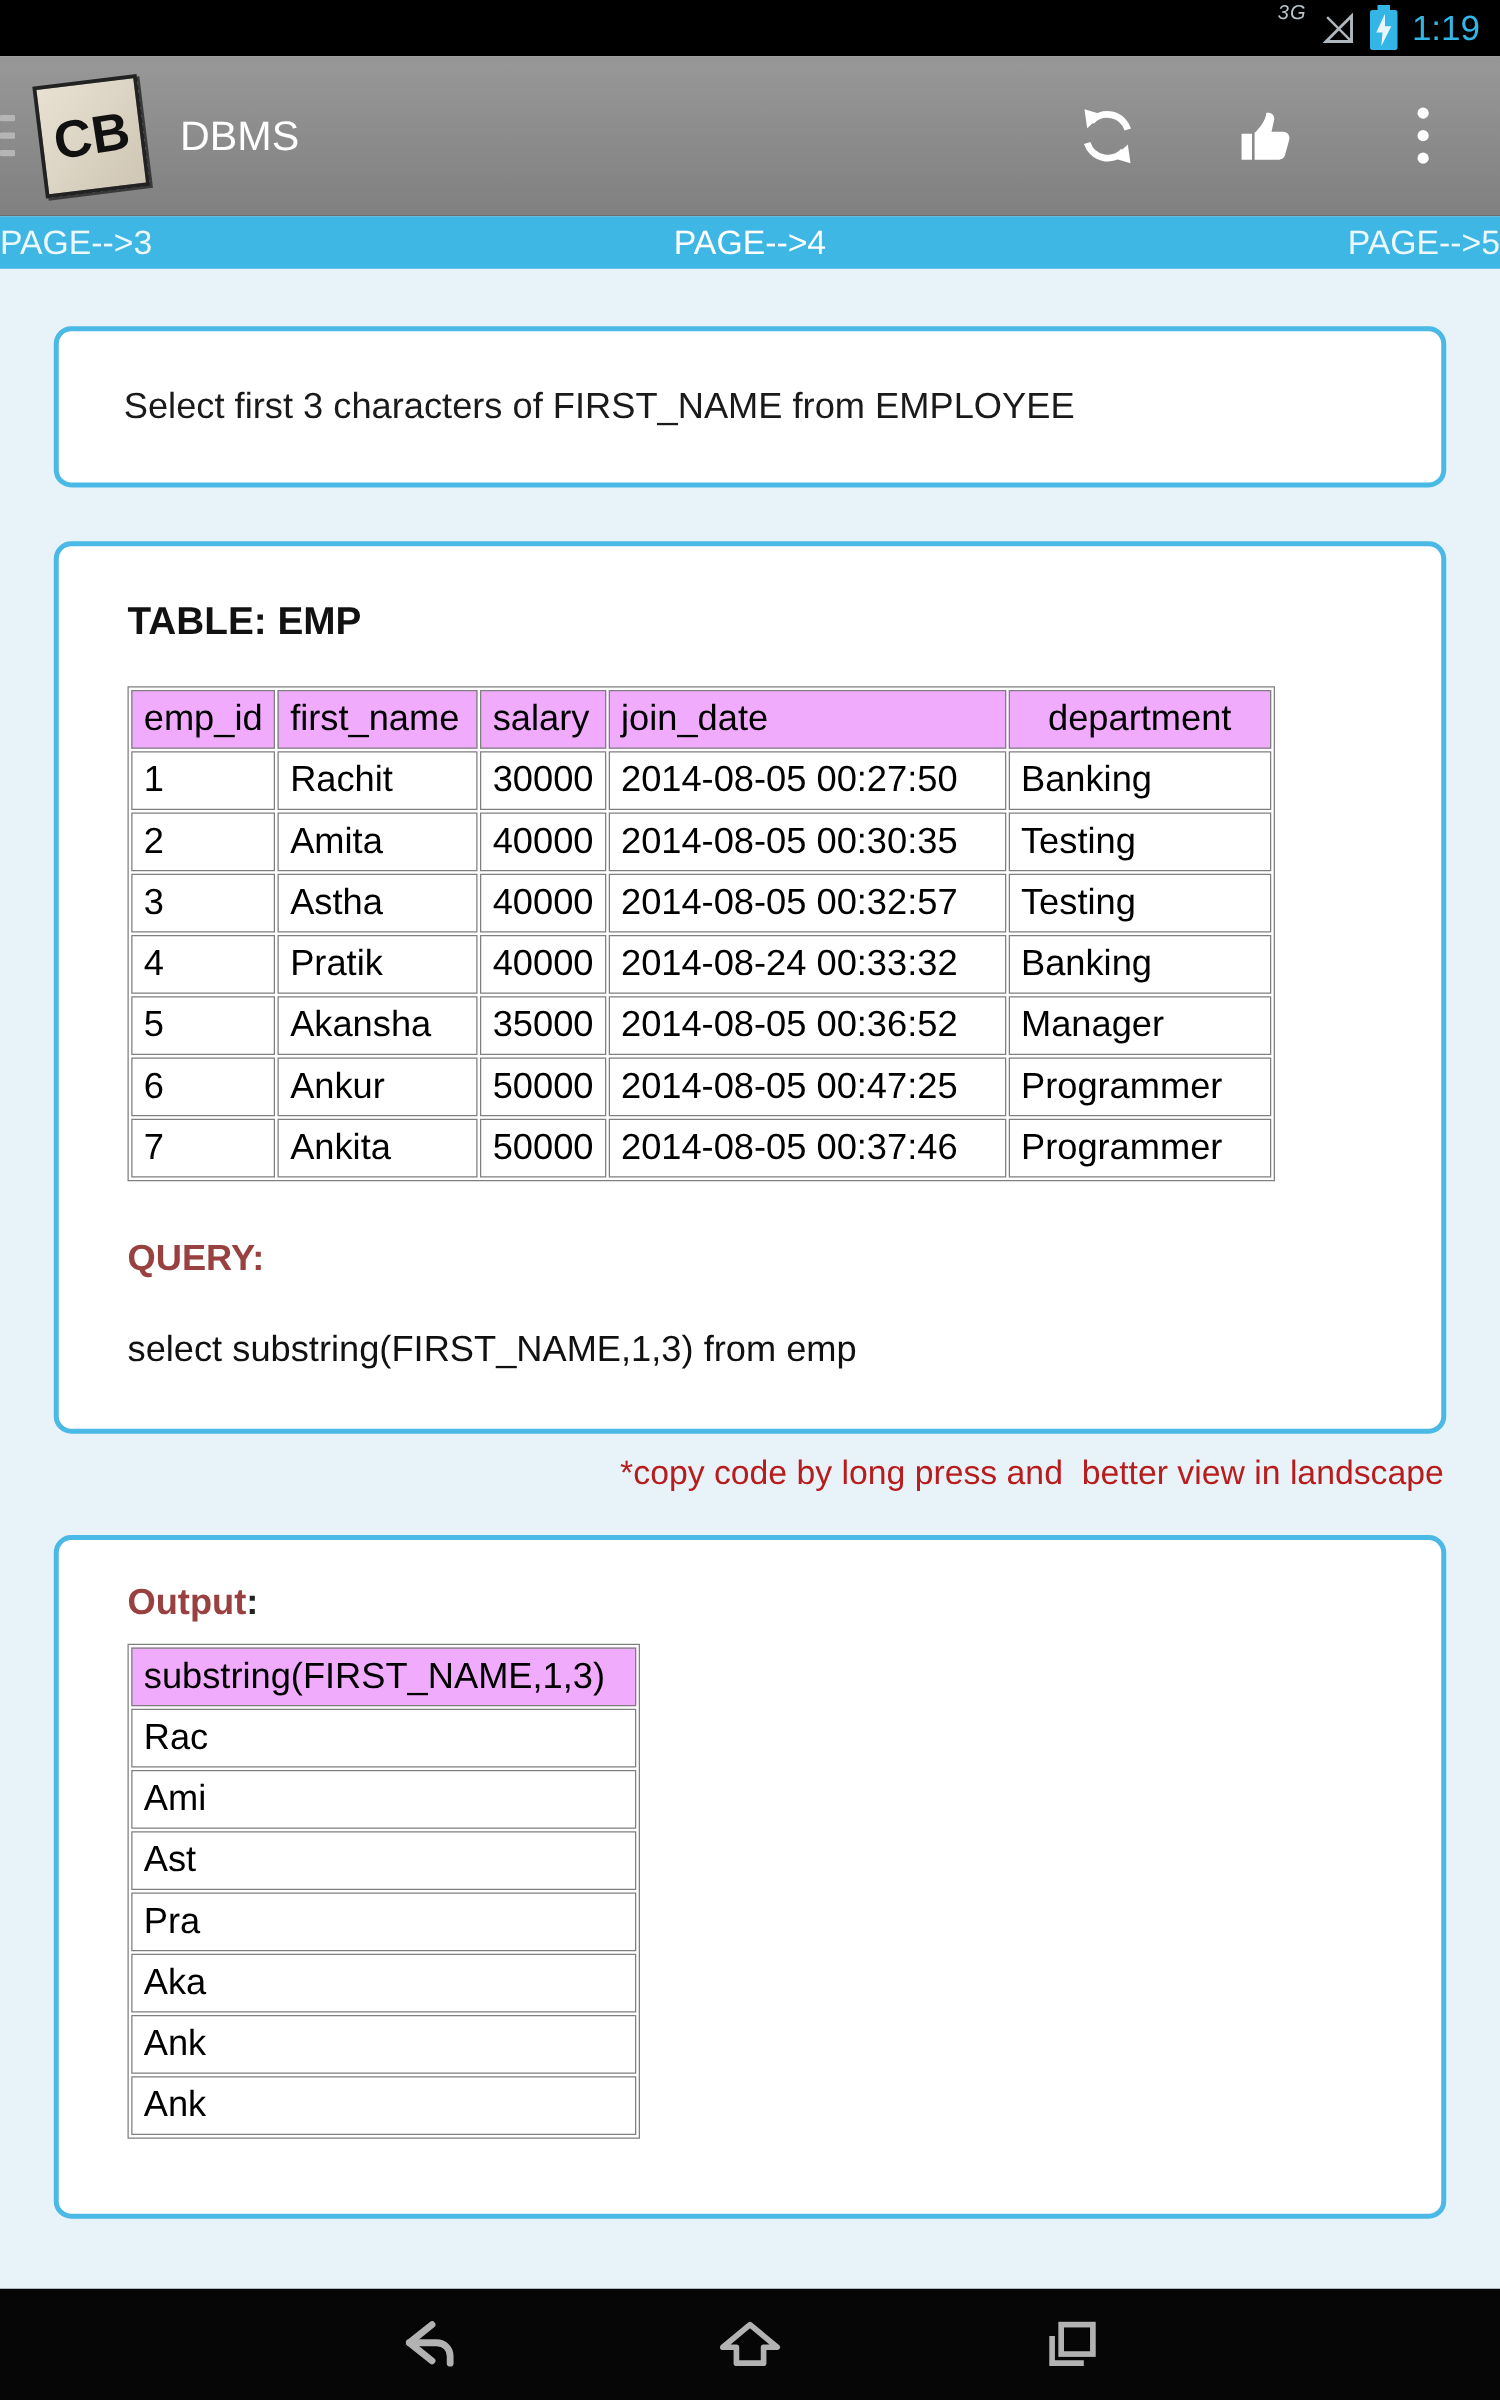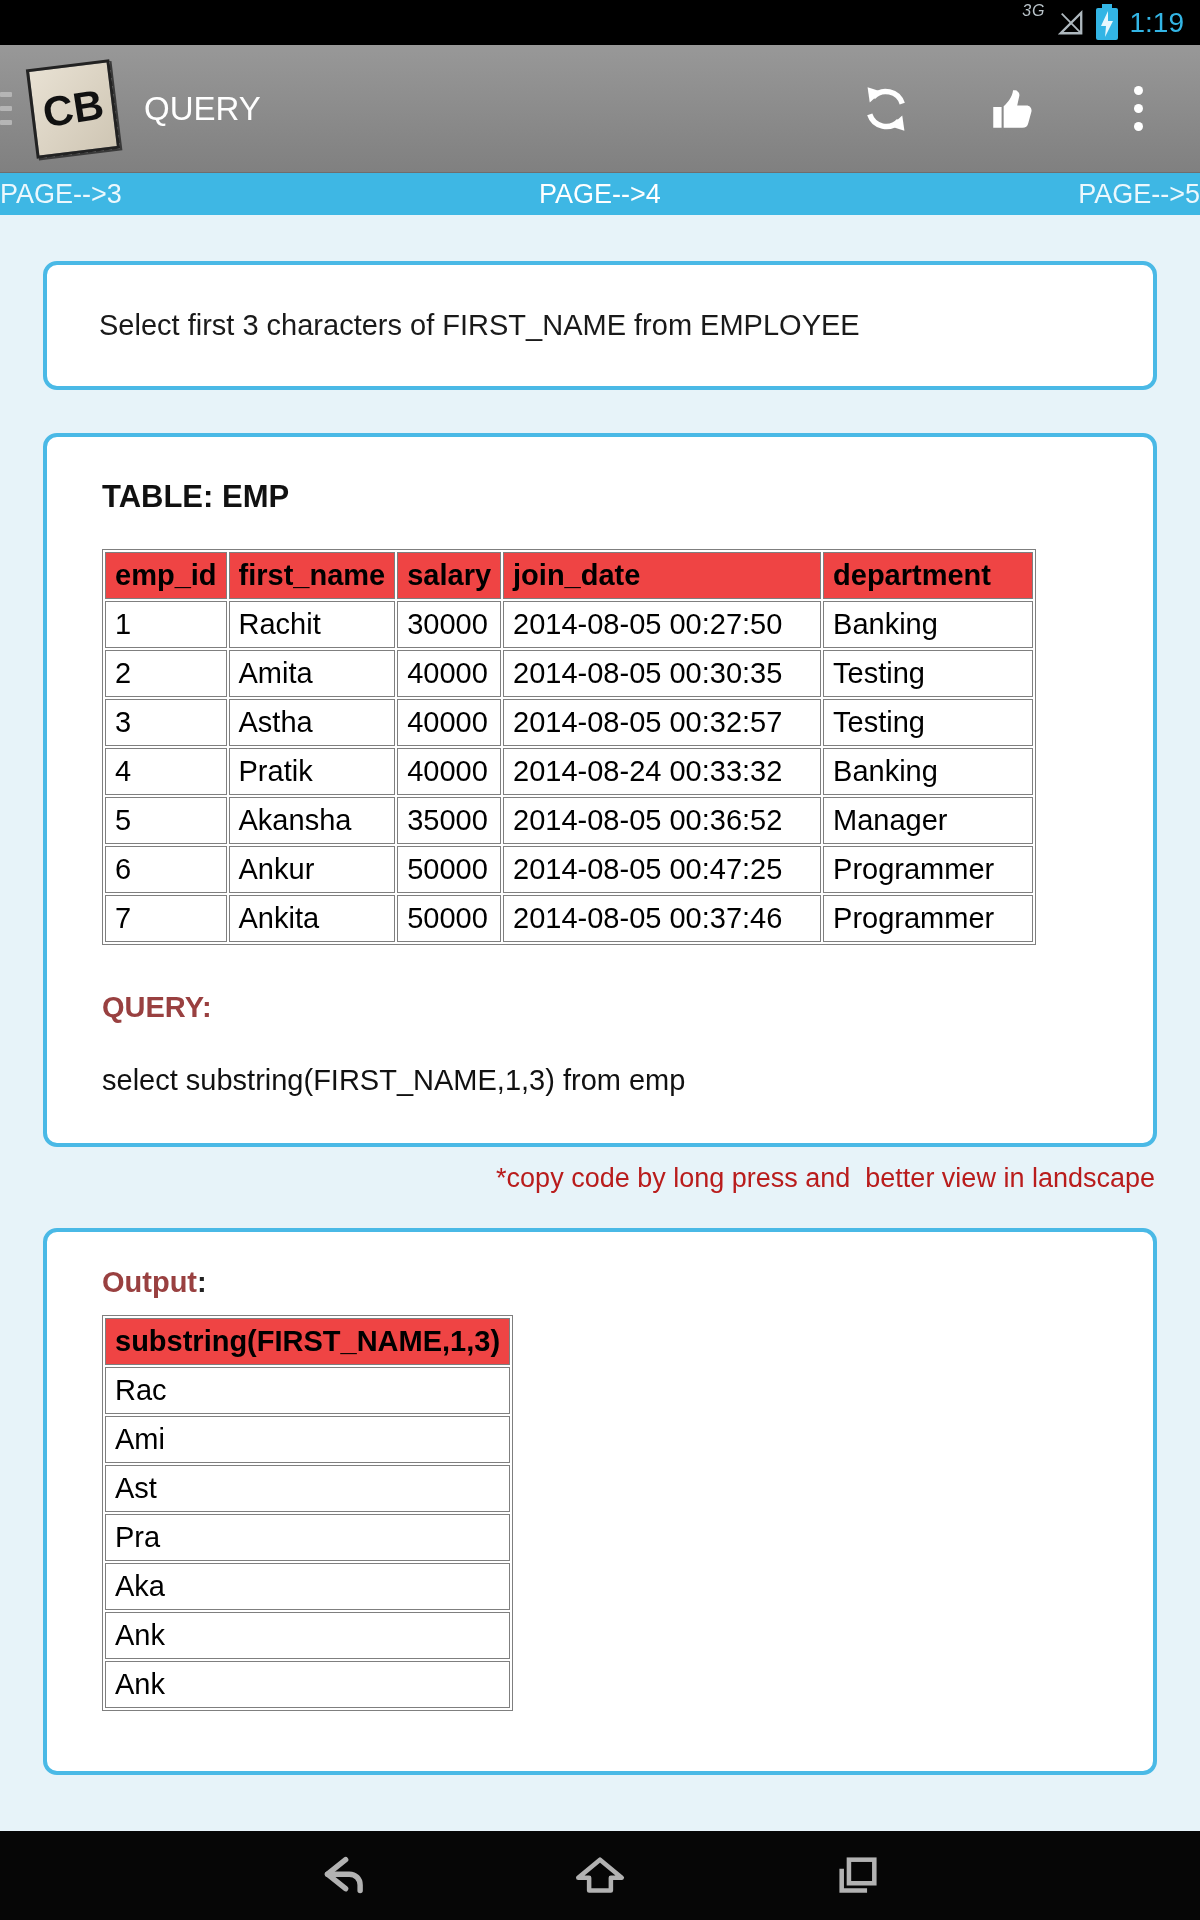--- a/index.html
+++ b/index.html
@@ -35,27 +35,27 @@
   .page-cur  { margin:0 auto; color:#fff; }
   .page-next { position:absolute; right:0; color:rgba(255,255,255,0.9); }
 
   
   .card { background:#fff; border:4px solid #4ab9e6; border-radius:14px; margin-left:43px; margin-right:43px; }
   .card-question { margin-top:46px; padding:44px 52px; font-size:29px; color:#1a1a1a; }
   .card-table { margin-top:43px; padding:42px 55px 46px; }
   .card-title { font-size:31px; font-weight:bold; color:#111; }
 
   table.grid { margin-top:34px; border-collapse:separate; border-spacing:2px; border:1px solid #7f7f7f; background:#fff; }
-  table.grid th { background:#ef4444; font-weight:700; text-align:left; }
+  table.grid th { background:#f0abfc; font-weight:400; text-align:left; }
   table.grid th, table.grid td { border:1px solid #7f7f7f; padding:5px 9px; font-size:29px; color:#000; vertical-align:middle; height:47px; }
   .emp-grid th:nth-child(1){ width:112px; }
   .emp-grid th:nth-child(2){ width:160px; }
   .emp-grid th:nth-child(3){ width:100px; }
   .emp-grid th:nth-child(4){ width:318px; }
-  .emp-grid th:nth-child(5){ width:210px; }
+  .emp-grid th:nth-child(5){ width:210px;text-align:center; }
   .out-grid th { width:404px; }
 
   .query-label { margin-top:46px; font-size:29px; font-weight:bold; color:#994040; }
   .query-text  { margin-top:40px; font-size:29px; color:#111; }
 
   .hint { margin:16px 45px 0 0; text-align:right; font-size:27px; color:#b91c1c; white-space:pre-wrap; }
 
   .card-output { margin-top:34px; padding:34px 55px 60px; min-height:539px; }
   .output-label-wrap { font-size:29px; }
   .output-label { font-weight:bold; color:#994040; }
@@ -91,21 +91,21 @@
     <div class="drawer-indicator">
       <span></span>
         <span></span>
         <span></span>
     </div>
     <div class="logo">
       <div class="logo-box">
         <span class="logo-text">CB</span>
       </div>
     </div>
-    <div class="app-title">QUERY</div>
+    <div class="app-title">DBMS</div>
     <div class="actionbar-actions">
       <div class="ab-btn">
         <svg viewBox="0 0 48 48" width="52" height="52">
           <path d="M39 19 A16 16 0 0 0 12 13" fill="none" stroke="#fff" stroke-width="5"></path>
           <polygon points="7,4 20,8 9,18" fill="#fff"></polygon>
           <path d="M9 29 A16 16 0 0 0 36 35" fill="none" stroke="#fff" stroke-width="5"></path>
           <polygon points="41,44 28,40 39,30" fill="#fff"></polygon>
         </svg>
       </div>
       <div class="ab-btn">

